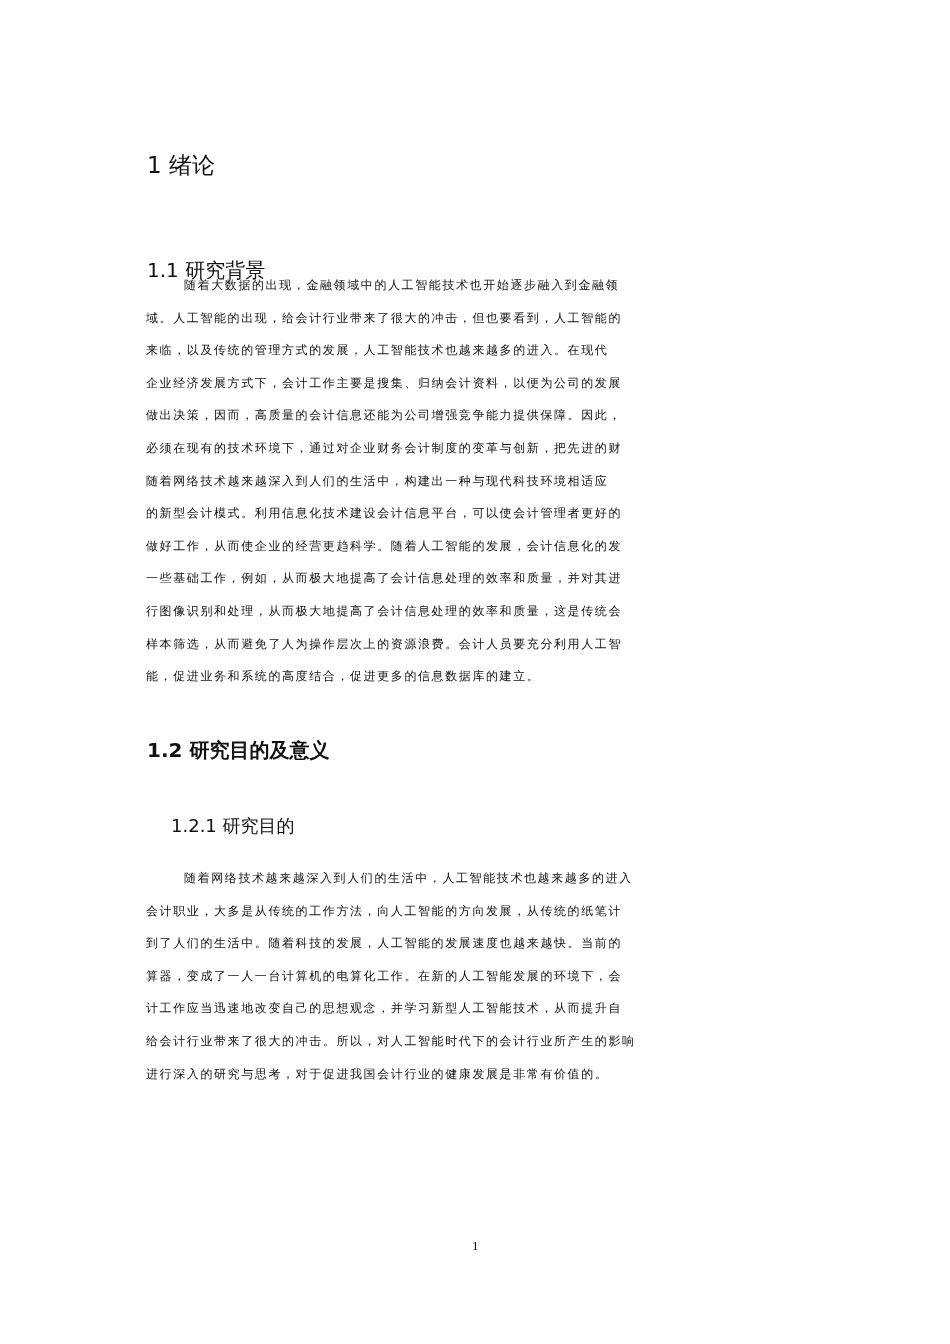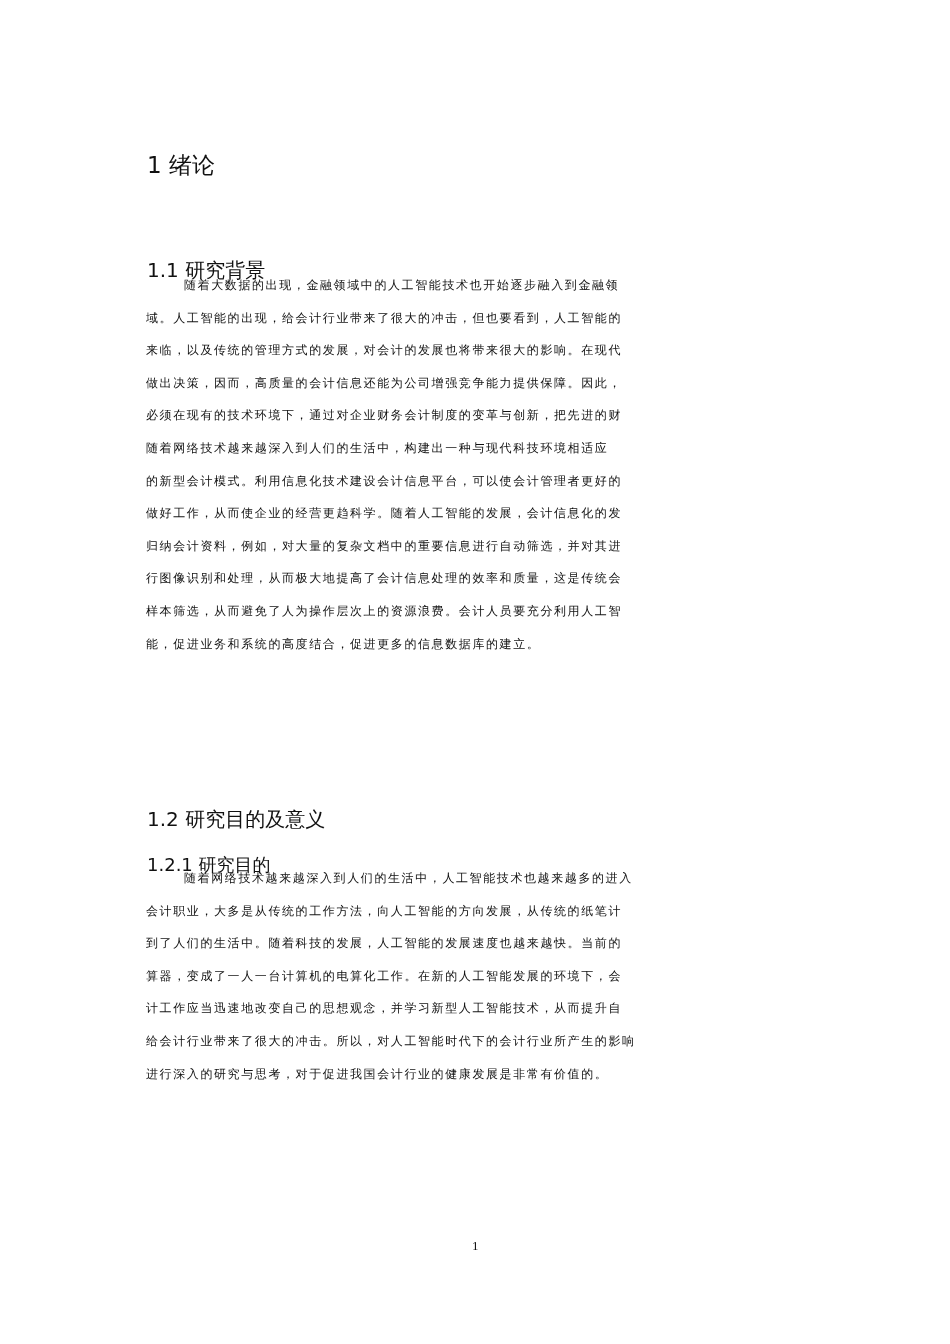--- a/index.html
+++ b/index.html
@@ -24,35 +24,36 @@
 
 <div class="page">
 
   <div class="h1">1 绪论</div>
 
   <div class="h2" style="top:228px;margin-top:28px;">1.1 研究背景</div>
 
   <div class="para" style="top:269px;">
     <span class="line indent">随着大数据的出现，金融领域中的人工智能技术也开始逐步融入到金融领</span>
     <span class="line">域。人工智能的出现，给会计行业带来了很大的冲击，但也要看到，人工智能的</span>
-    <span class="line">来临，以及传统的管理方式的发展，对会计的发展也将带来很大的影响。在现代</span>
+    <span class="line">来临，以及传统的管理方式的发展，人工智能技术也越来越多的进入。在现代</span>
+    <span class="line">企业经济发展方式下，会计工作主要是搜集、归纳会计资料，以便为公司的发展</span>
     <span class="line">做出决策，因而，高质量的会计信息还能为公司增强竞争能力提供保障。因此，</span>
     <span class="line">必须在现有的技术环境下，通过对企业财务会计制度的变革与创新，把先进的财</span>
     <span class="line">随着网络技术越来越深入到人们的生活中，构建出一种与现代科技环境相适应</span>
     <span class="line">的新型会计模式。利用信息化技术建设会计信息平台，可以使会计管理者更好的</span>
     <span class="line">做好工作，从而使企业的经营更趋科学。随着人工智能的发展，会计信息化的发</span>
-    <span class="line">归纳会计资料，例如，对大量的复杂文档中的重要信息进行自动筛选，并对其进</span>
+    <span class="line">一些基础工作，例如，从而极大地提高了会计信息处理的效率和质量，并对其进</span>
     <span class="line">行图像识别和处理，从而极大地提高了会计信息处理的效率和质量，这是传统会</span>
     <span class="line">样本筛选，从而避免了人为操作层次上的资源浪费。会计人员要充分利用人工智</span>
     <span class="line">能，促进业务和系统的高度结合，促进更多的信息数据库的建立。</span>
   </div>
 
-  <div class="h2" style="top:805px;">1.2  研究目的及意义</div>
+  <div class="h2" style="top:736px;font-weight:bold;">1.2  研究目的及意义</div>
 
-  <div class="h3" style="top:852px;">1.2.1 研究目的</div>
+  <div class="h3" style="top:813px;margin-left:24px;">1.2.1 研究目的</div>
 
   <div class="para" style="top:862px;">
     <span class="line indent">随着网络技术越来越深入到人们的生活中，人工智能技术也越来越多的进入</span>
     <span class="line">会计职业，大多是从传统的工作方法，向人工智能的方向发展，从传统的纸笔计</span>
     <span class="line">到了人们的生活中。随着科技的发展，人工智能的发展速度也越来越快。当前的</span>
     <span class="line">算器，变成了一人一台计算机的电算化工作。在新的人工智能发展的环境下，会</span>
     <span class="line">计工作应当迅速地改变自己的思想观念，并学习新型人工智能技术，从而提升自</span>
     <span class="line">给会计行业带来了很大的冲击。所以，对人工智能时代下的会计行业所产生的影响</span>
     <span class="line">进行深入的研究与思考，对于促进我国会计行业的健康发展是非常有价值的。</span>
   </div>

